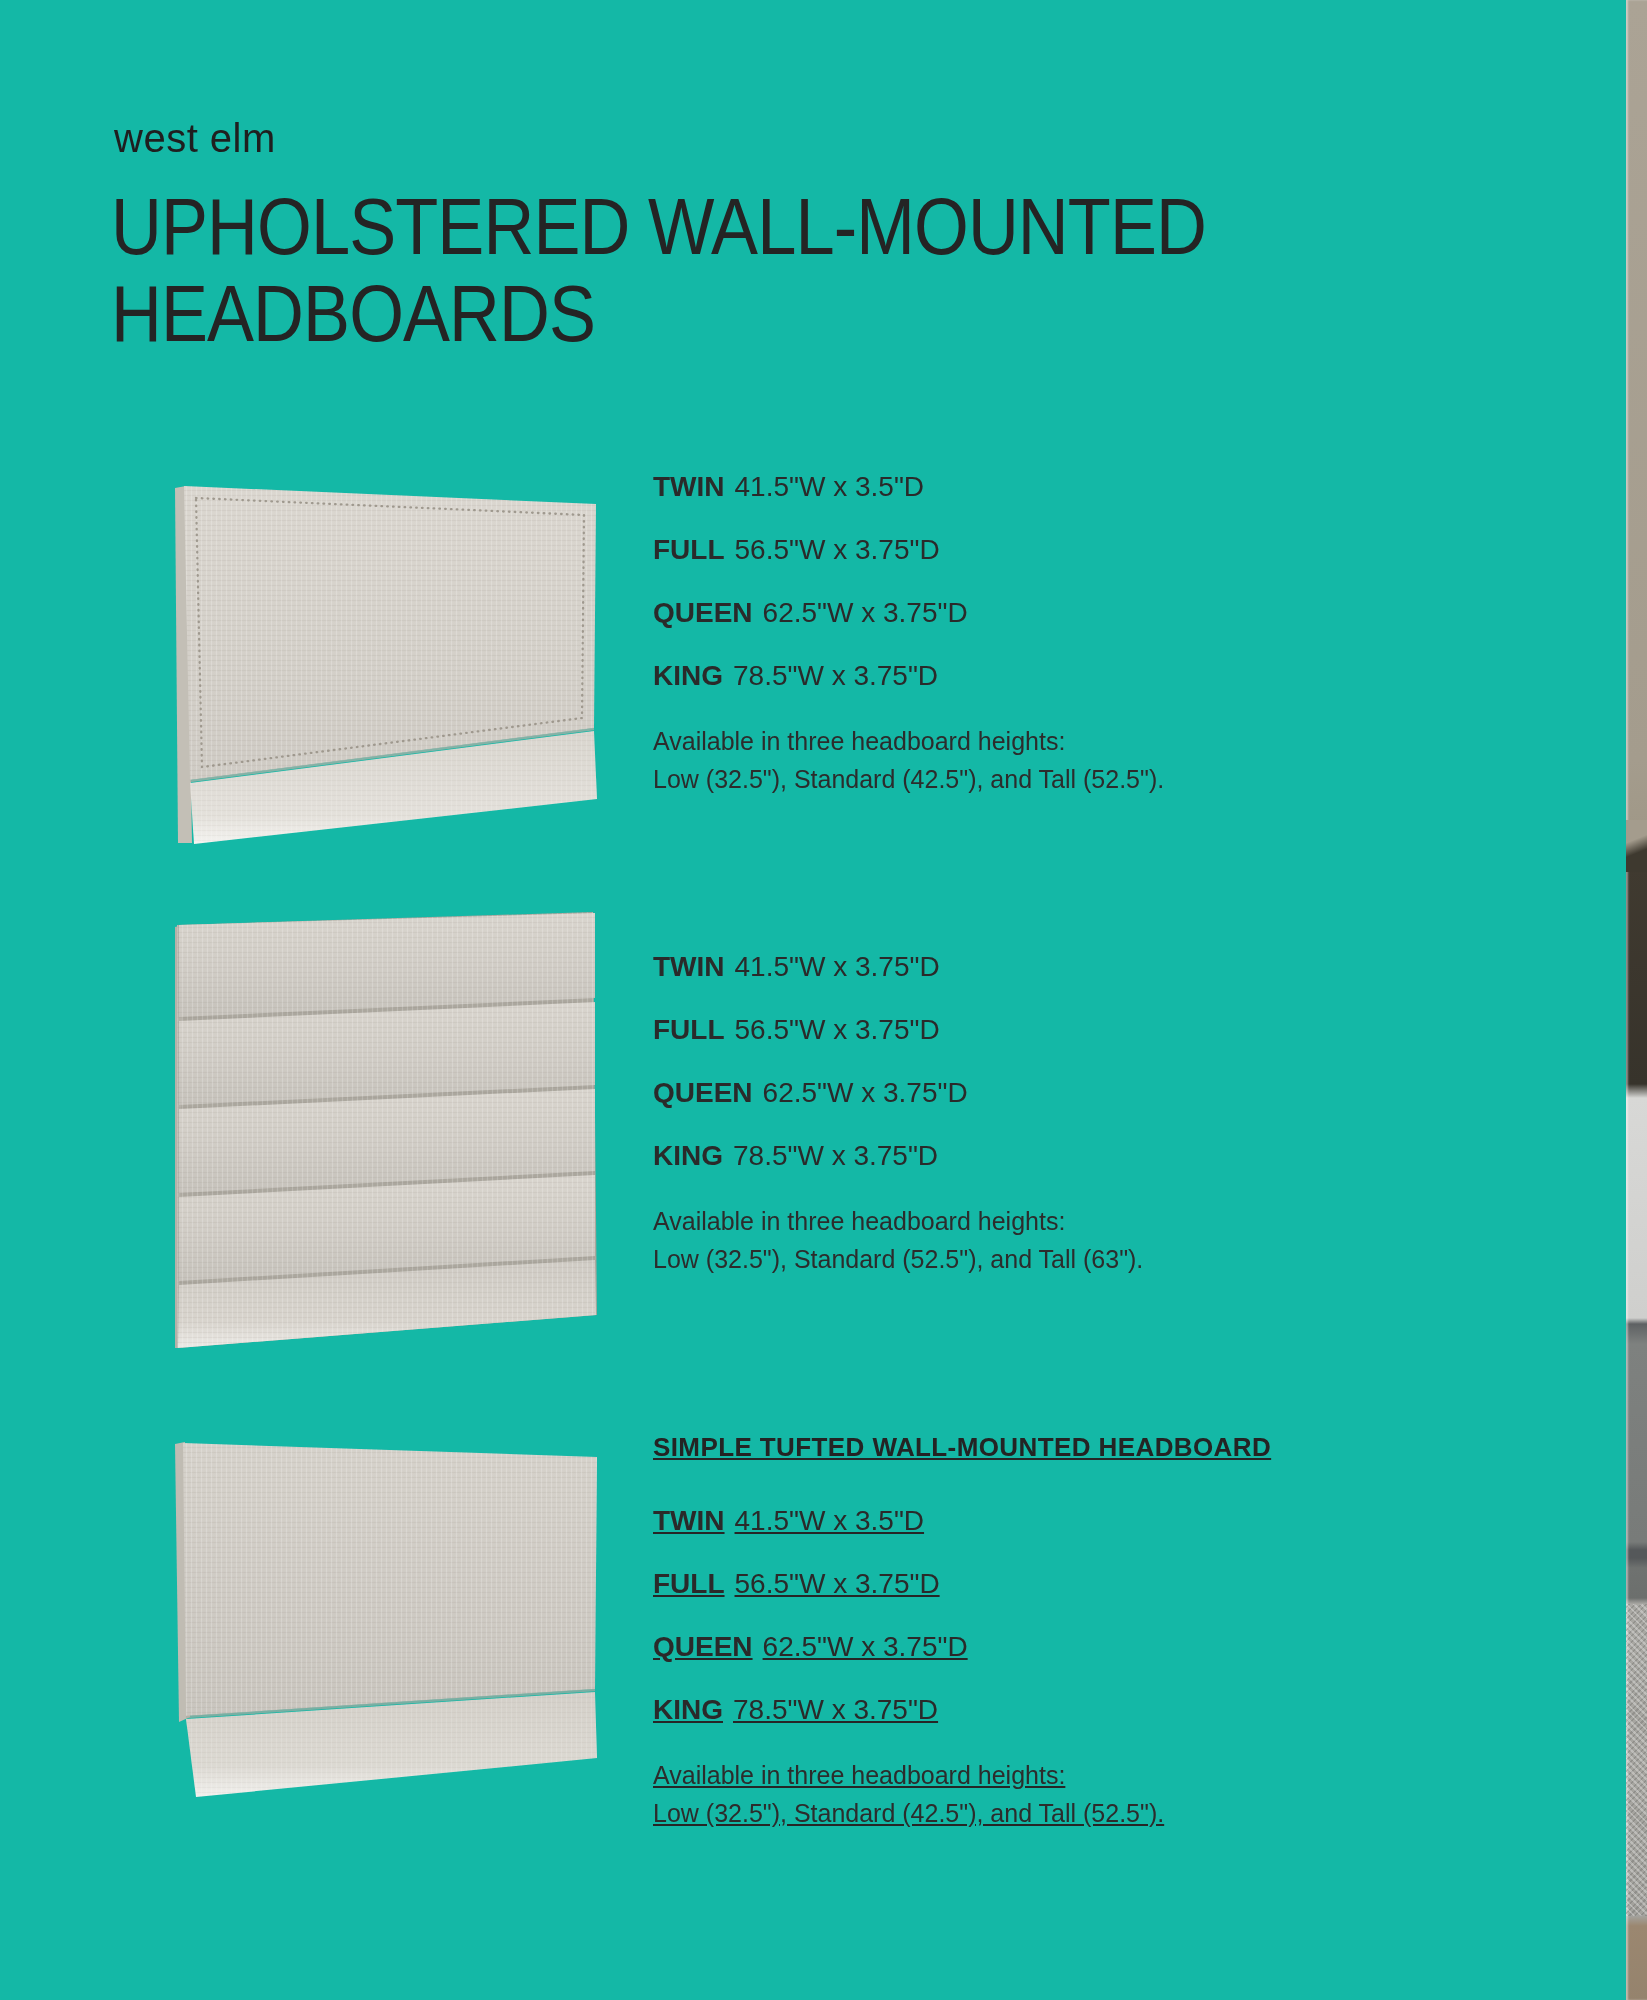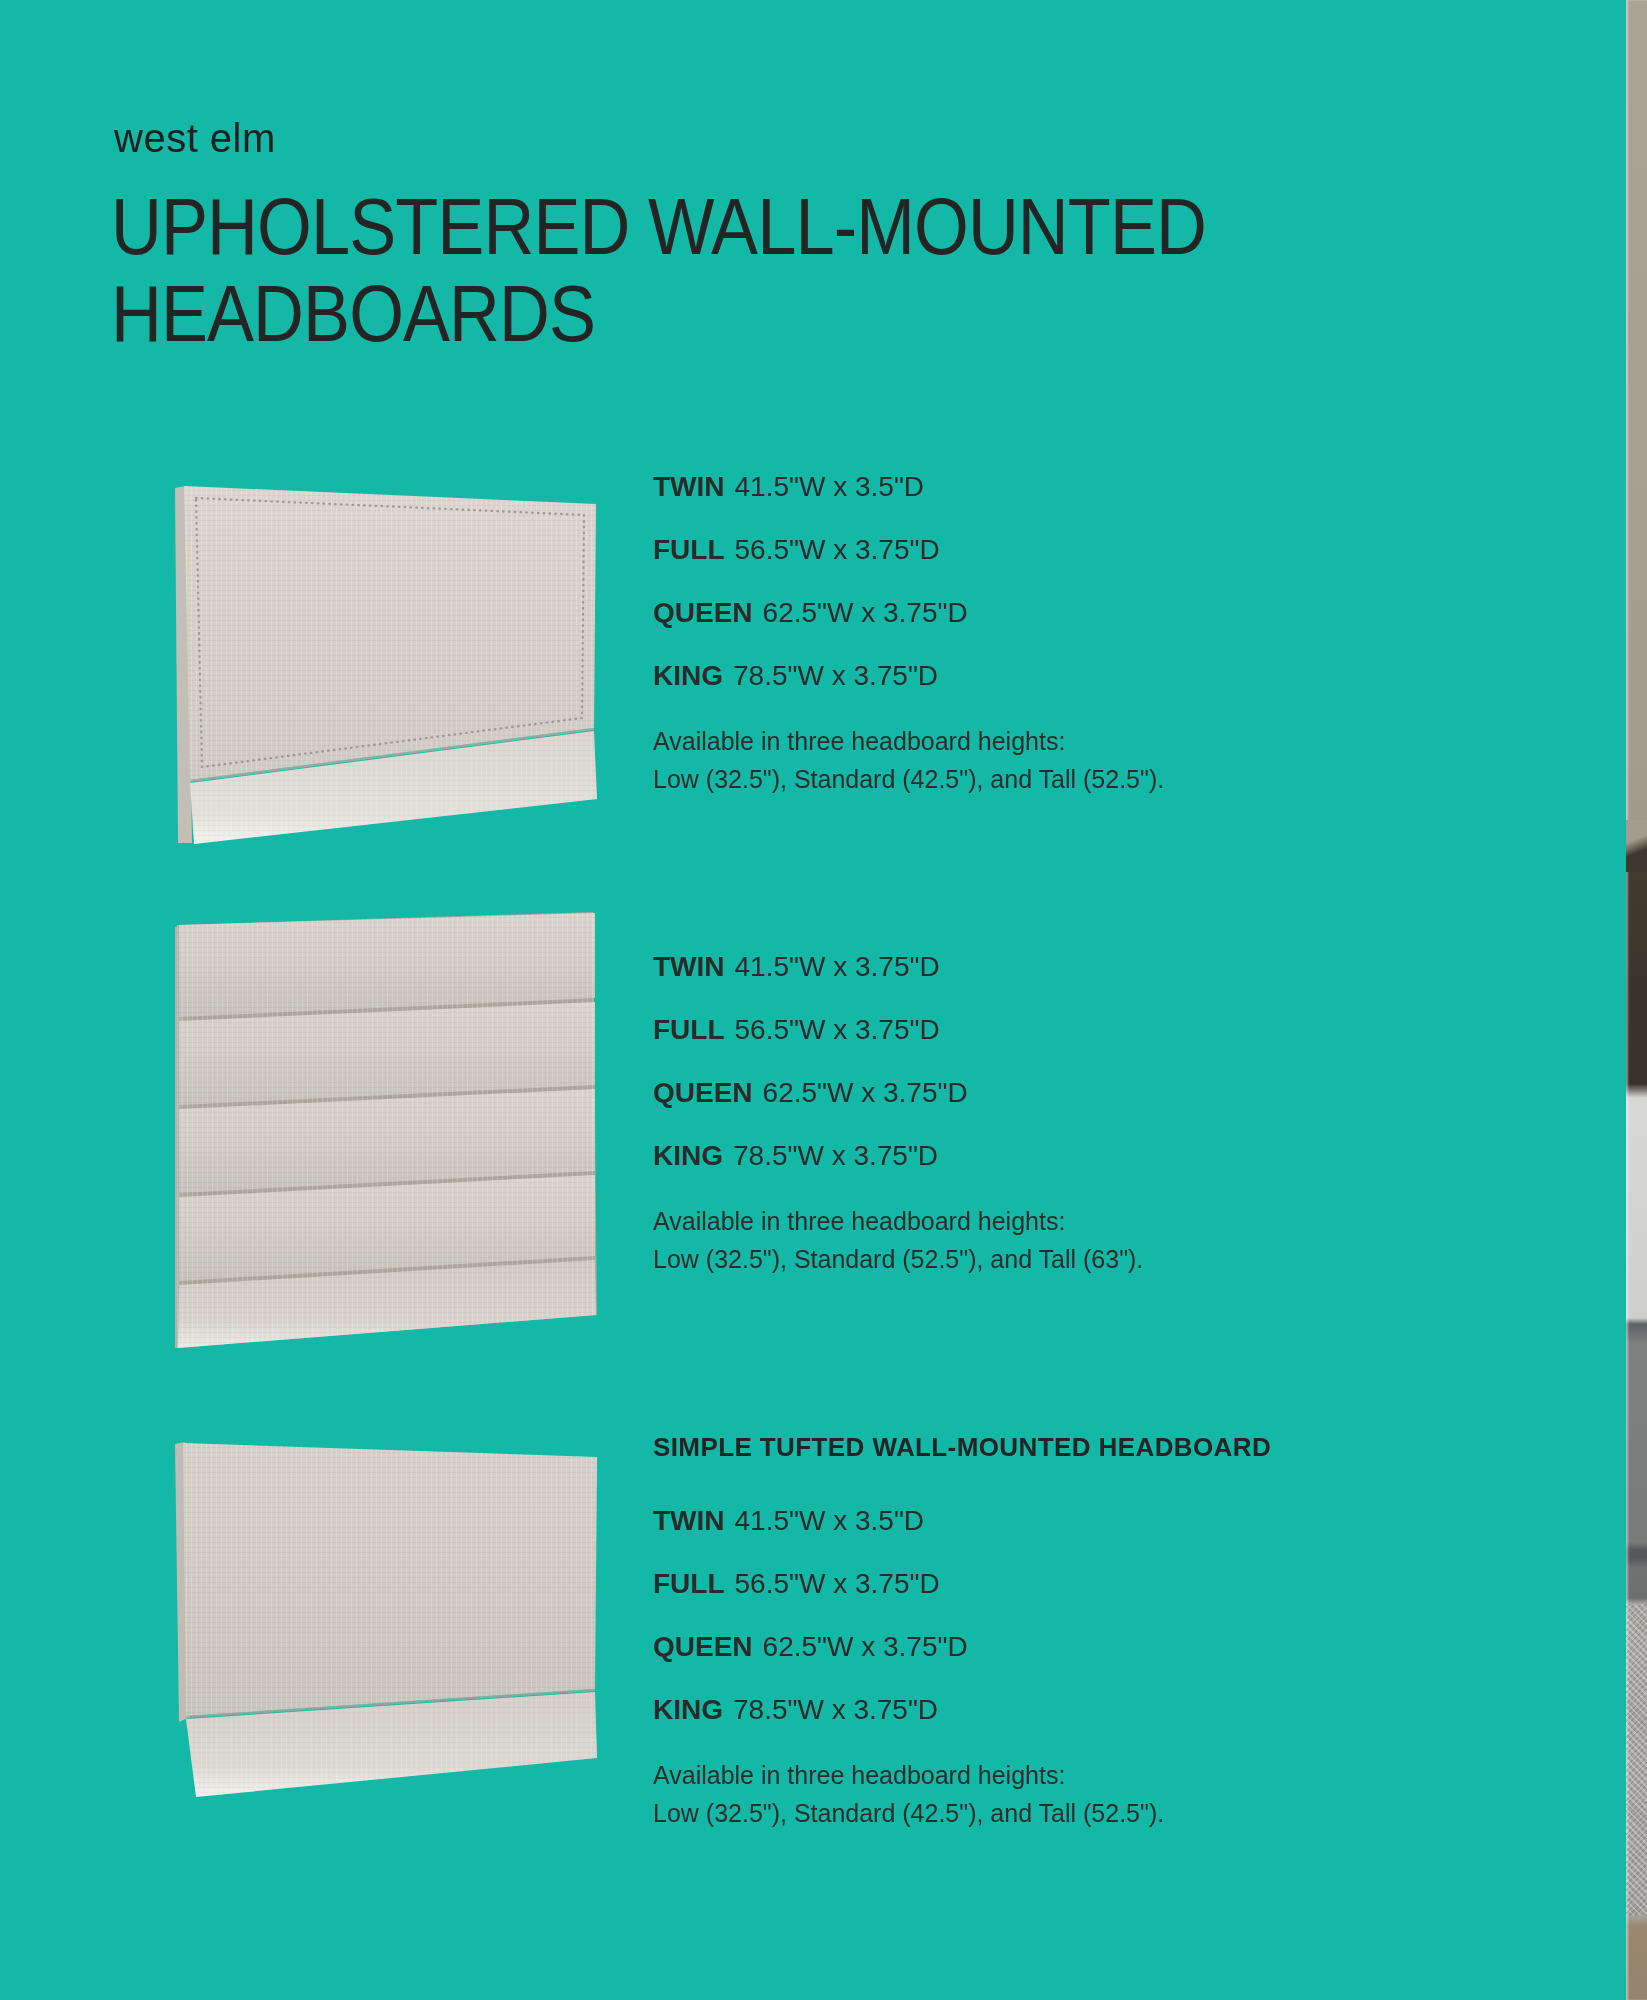--- a/index.html
+++ b/index.html
@@ -192,21 +192,21 @@
     </div>
     <div class="size-row">
       <span class="size-label">KING</span><span class="size-dims">78.5"W x 3.75"D</span>
     </div>
     <div class="note">
       <div>Available in three headboard heights:</div>
       <div>Low (32.5"), Standard (52.5"), and Tall (63").</div>
     </div>
   </section>
 
-  <section class="product" style="top:1430px;">
+  <section class="product" style="top:1430px;text-decoration:underline;">
     <h2 class="product-title">SIMPLE TUFTED WALL-MOUNTED HEADBOARD</h2>
     <div class="size-row">
       <span class="size-label">TWIN</span><span class="size-dims">41.5"W x 3.5"D</span>
     </div>
     <div class="size-row">
       <span class="size-label">FULL</span><span class="size-dims">56.5"W x 3.75"D</span>
     </div>
     <div class="size-row">
       <span class="size-label">QUEEN</span><span class="size-dims">62.5"W x 3.75"D</span>
     </div>

